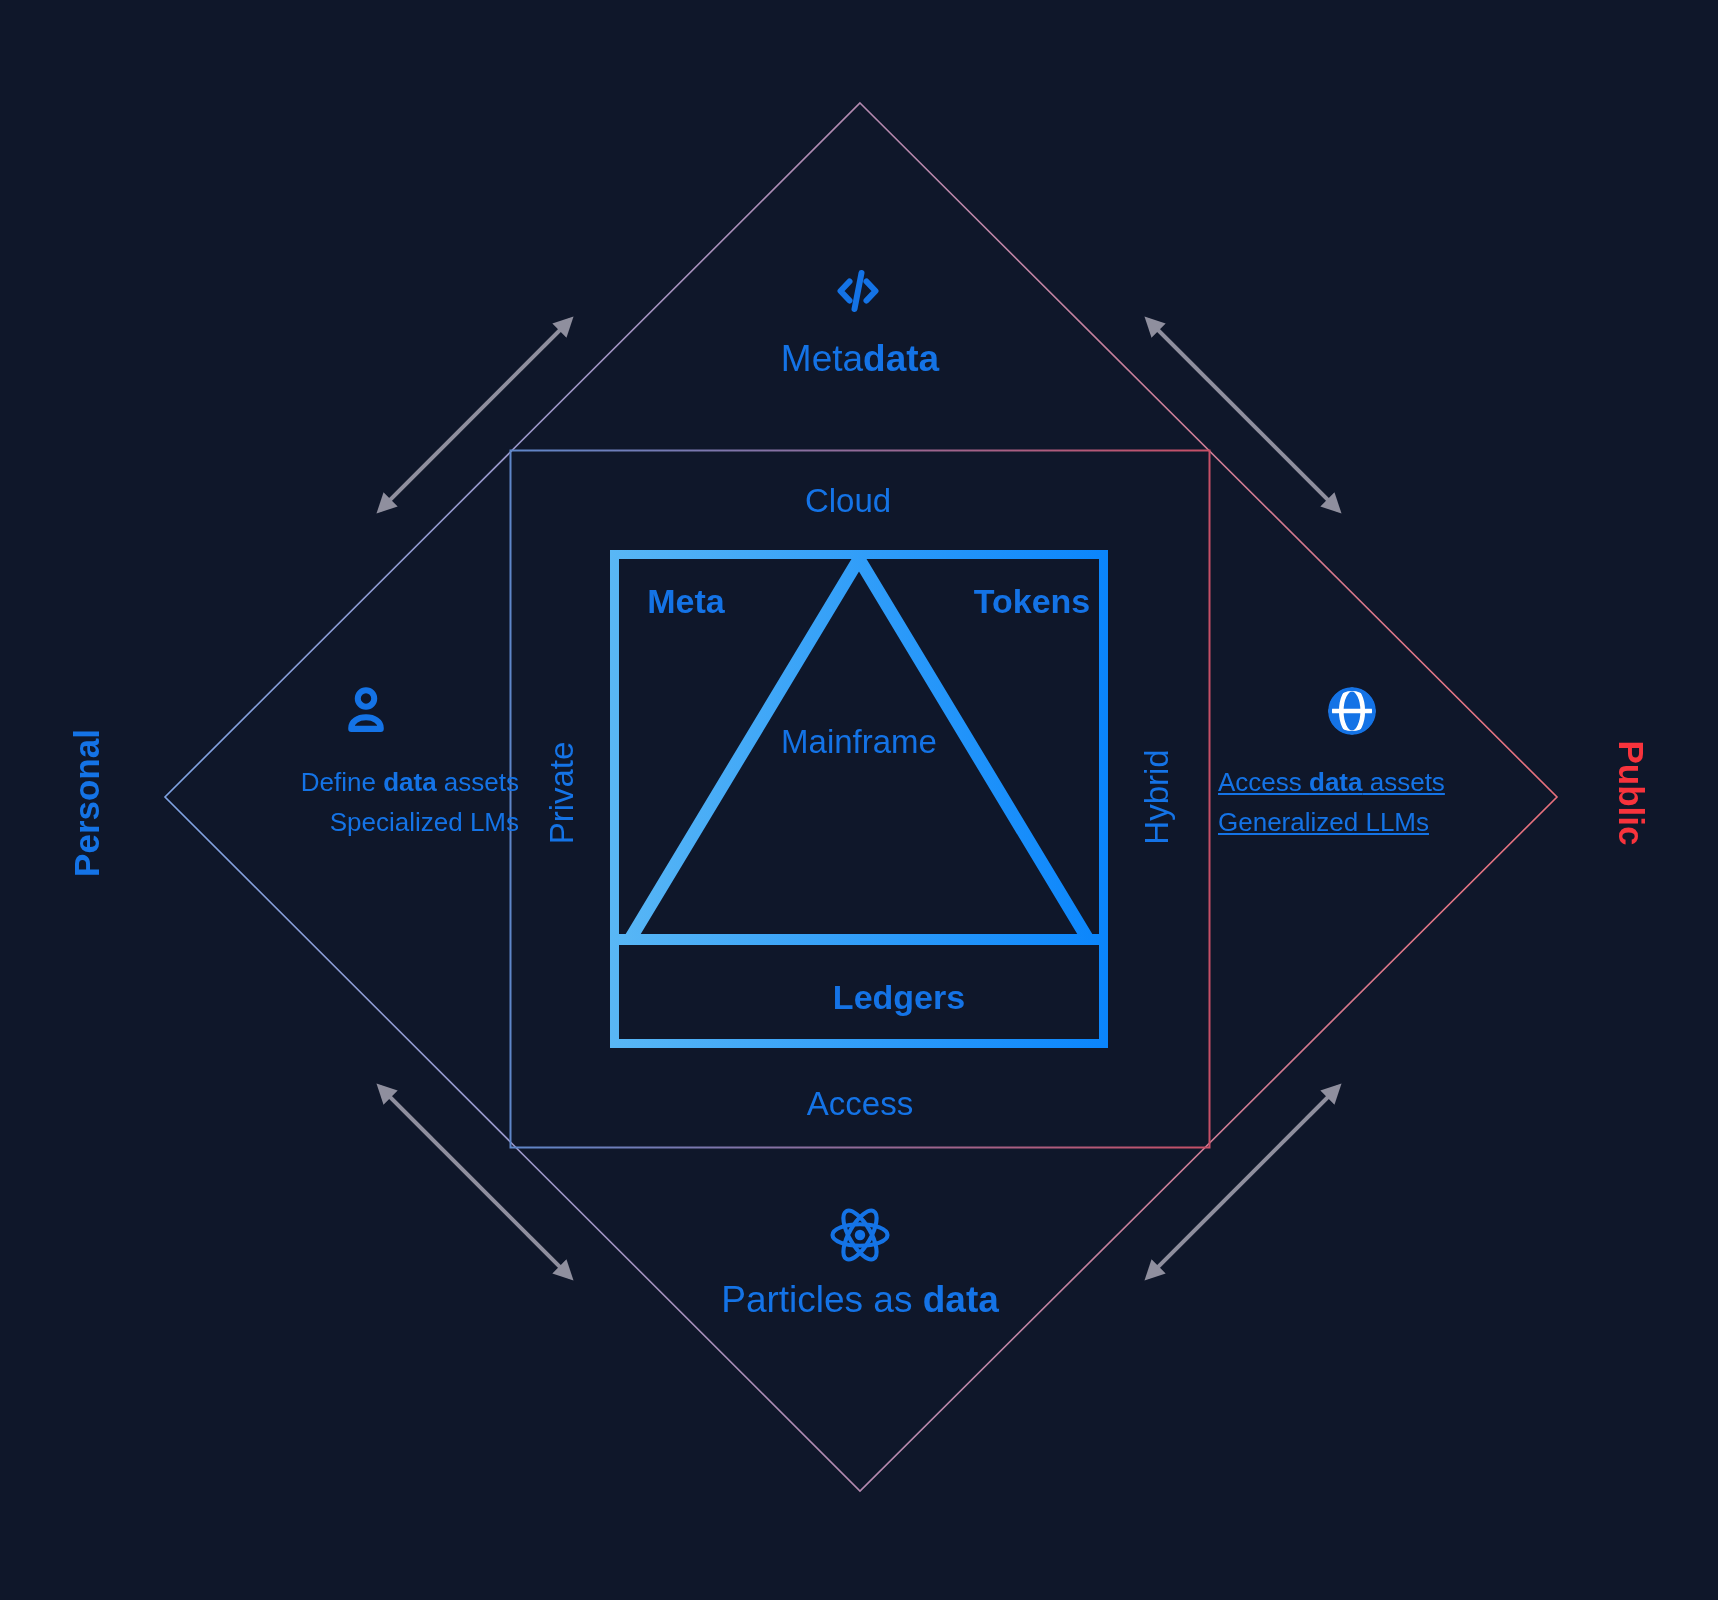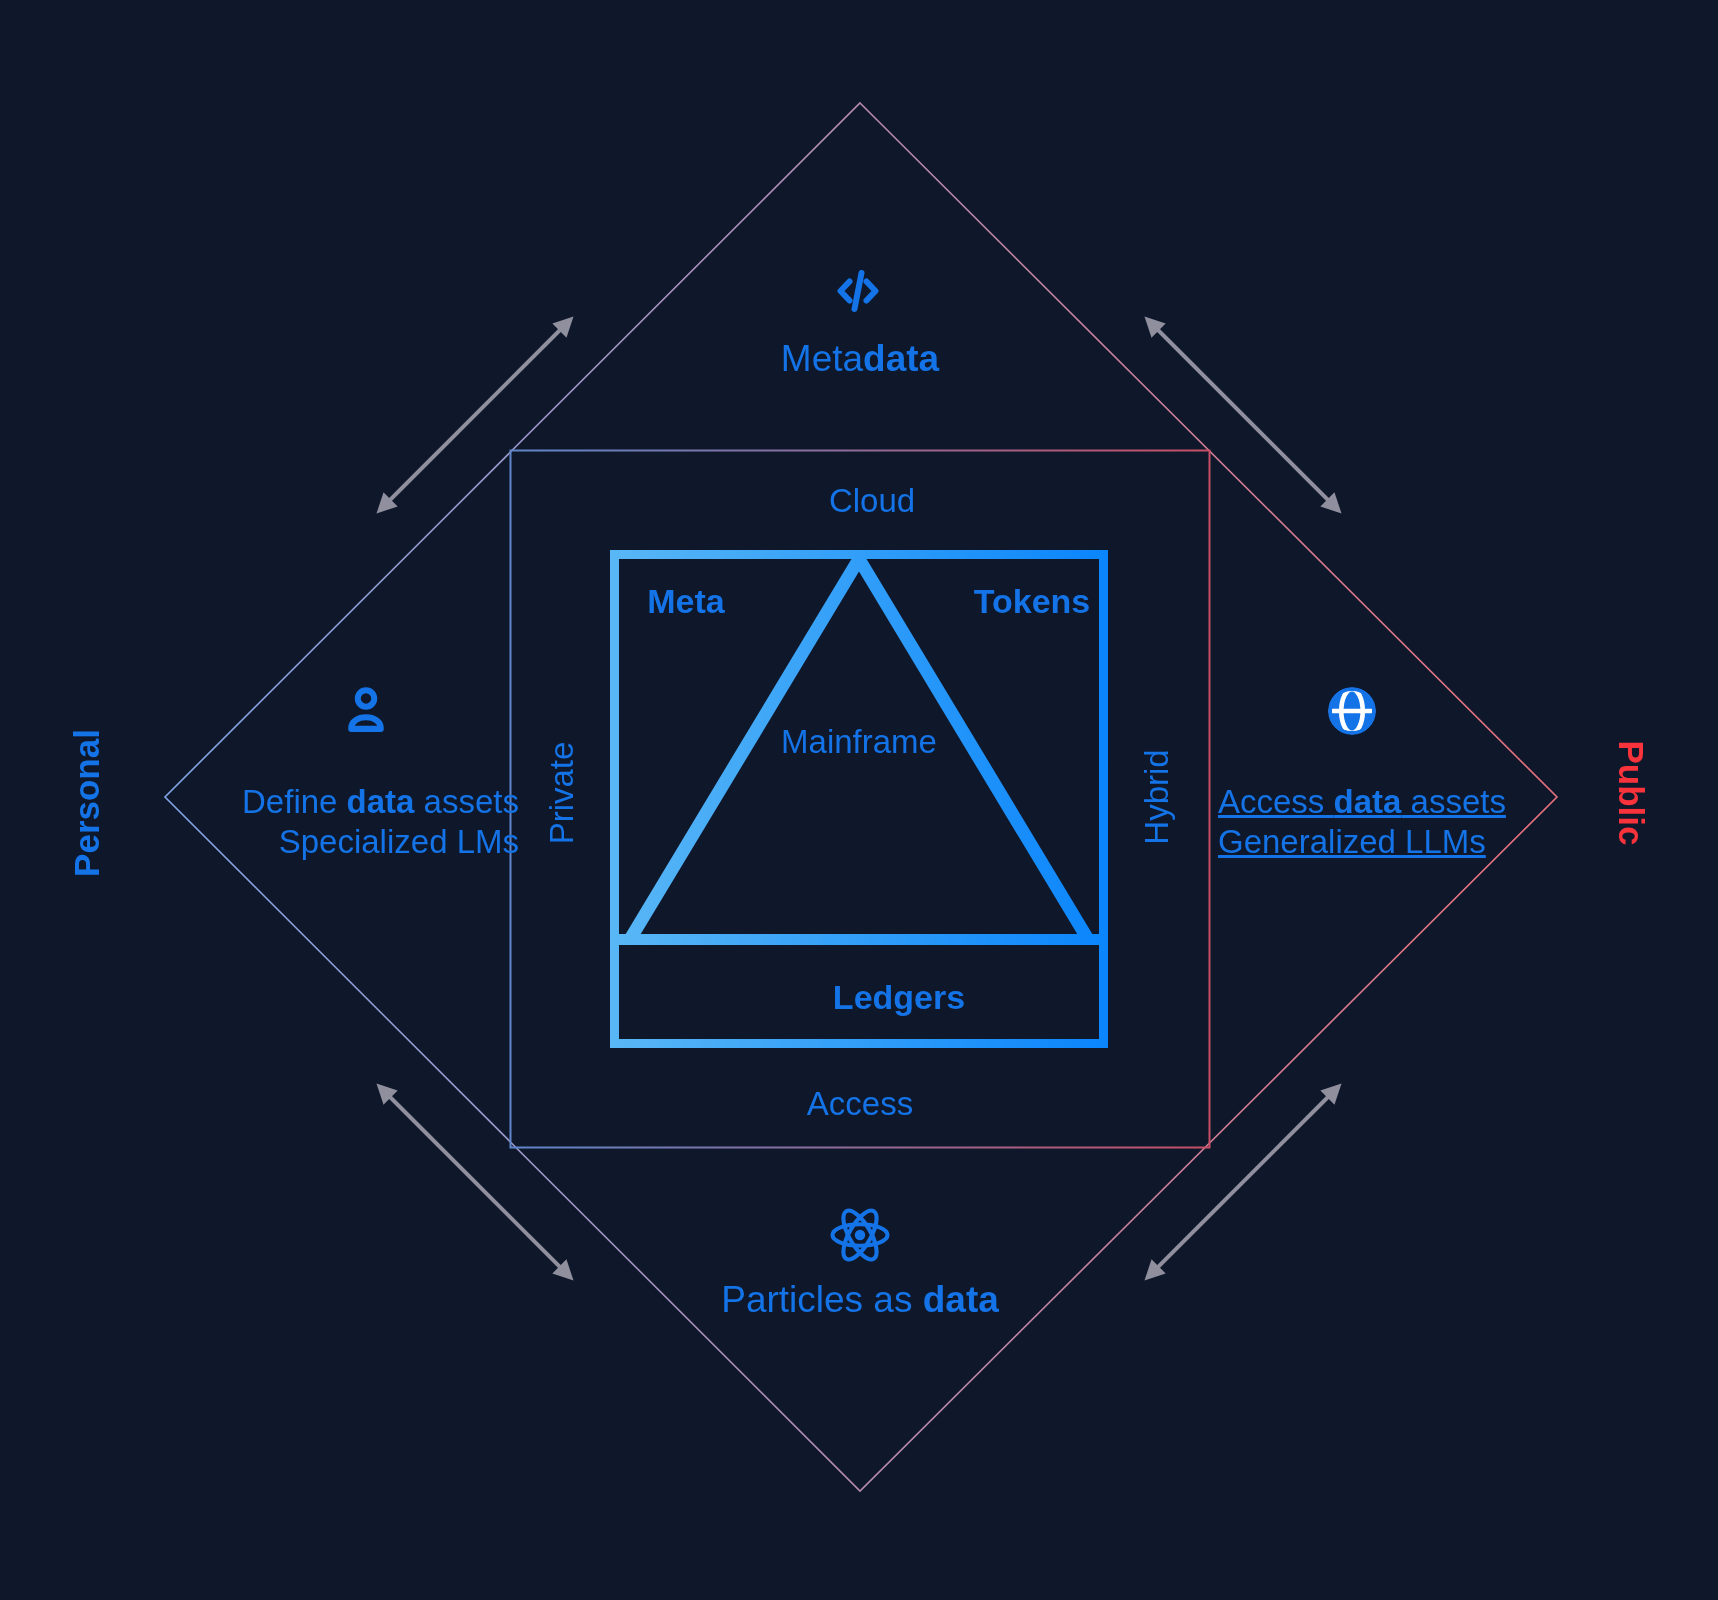--- a/index.html
+++ b/index.html
@@ -22,24 +22,23 @@
   .t b{font-weight:bold;}
   .quad{font-size:33px;}              
   .core{font-size:34px;font-weight:bold;}  
   .axis-title{font-size:37px;}        
   .axis-side{font-size:35px;font-weight:bold;}
   .rot-ccw{transform:translate(-50%,-50%) rotate(-90deg);}
   .rot-cw{transform:translate(-50%,-50%) rotate(90deg);}
   .red{color:#F8333C;}
   .callout{
     position:absolute;
-    font-size:33px;
+    font-size:26px;
     line-height:40px;
     color:#1473E6;
-    margin-top:20px;
   }
   .callout.right-align{text-align:right;}
   .callout.left-align{text-align:left;text-decoration:underline;}
   .icon{position:absolute;}
 </style>
 </head>
 <body>
 
 <div class="stage">
 
@@ -120,21 +119,21 @@
   </div>
 
   <div class="t axis-title" style="left:860px;top:1300px;">
     <span>Particles as </span><b>data</b>
   </div>
 
   <div class="t axis-side rot-ccw" style="left:87px;top:803px;">Personal</div>
 
   <div class="t axis-side red rot-cw" style="left:1631px;top:793px;">Public</div>
 
-  <div class="t quad" style="left:872px;top:501px;">Cloud</div>
+  <div class="t quad" style="left:848px;top:501px;">Cloud</div>
   <div class="t quad rot-ccw" style="left:562px;top:793px;">Private</div>
   <div class="t quad rot-ccw" style="left:1157px;top:797px;">Hybrid</div>
   <div class="t quad" style="left:860px;top:1104px;">Access</div>
 
   <div class="t core" style="left:686px;top:601px;">Meta</div>
   <div class="t core" style="left:1032px;top:601px;">Tokens</div>
   <div class="t quad" style="left:859px;top:742px;">Mainframe</div>
   <div class="t core" style="left:859px;top:997px;margin-left:40px;">Ledgers</div>
 
   <div class="callout right-align" style="right:1211px;top:762px;">

